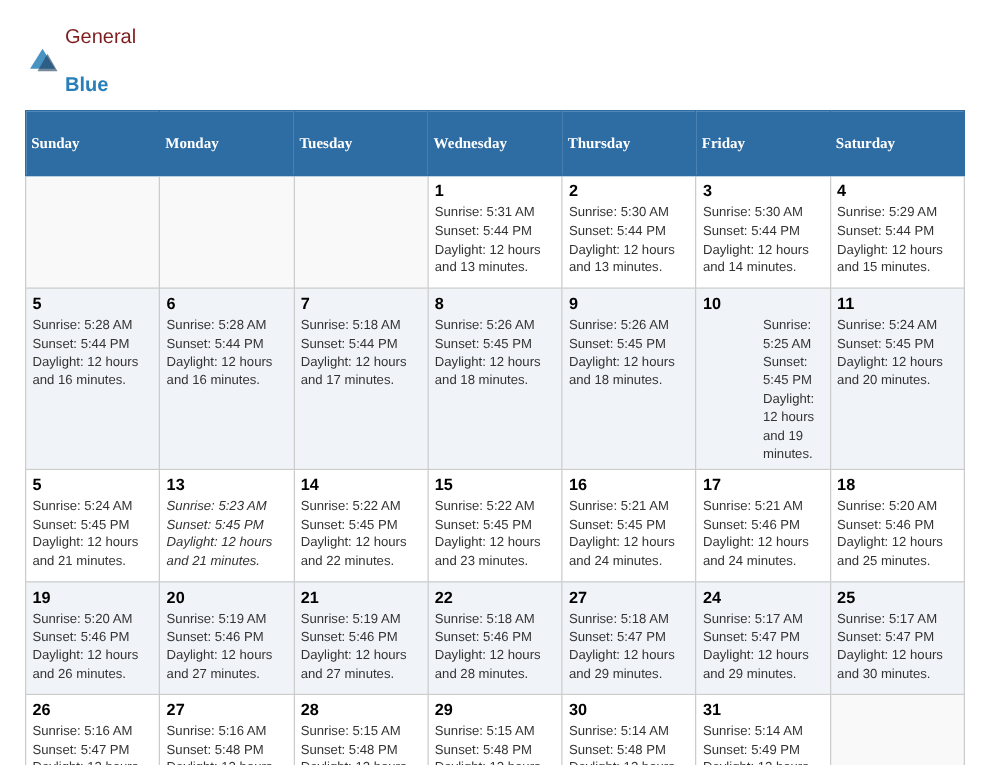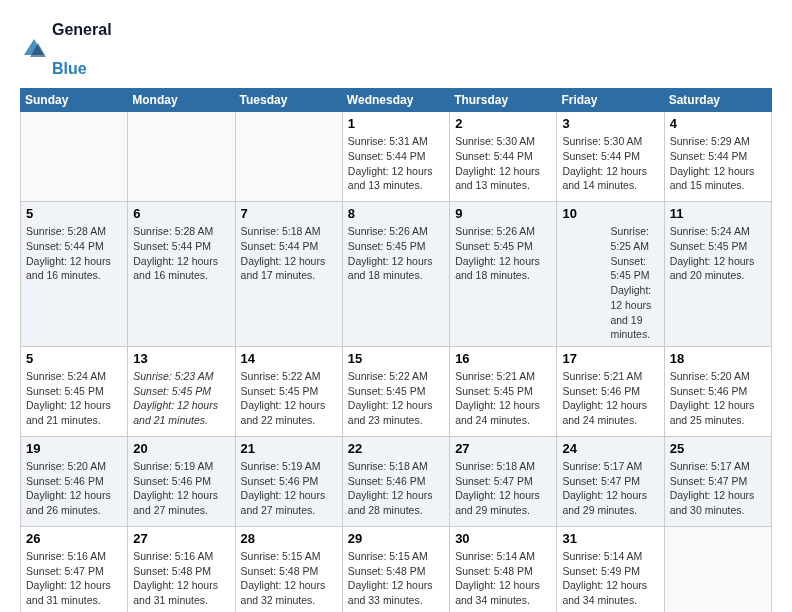--- a/index.html
+++ b/index.html
@@ -38,24 +38,25 @@
       color: #333;
     }
     .calendar {
       width: 100%;
       border-collapse: collapse;
       font-size: 11px;
     }
     .calendar th {
       background-color: #2e6da4;
       color: #fff;
-      padding: 4px 4px;
+      padding: 18px 4px;
       text-align: left;
       font-size: 12px;
       border: 1px solid #2e6da4;
+      font-family: Liberation Serif, serif;
     }
     .calendar td {
       border: 1px solid #ccc;
       vertical-align: top;
       padding: 4px 5px;
       width: 107px;
       height: 90px;
       background: #fff;
     }
     .calendar td.empty {
@@ -80,21 +81,21 @@
 <body>
 
 <div class="header">
   <div class="logo">
     <svg class="logo-icon" viewBox="0 0 28 28">
       <rect x="0" y="0" width="28" height="28" fill="none"></rect>
       <polygon points="14,4 24,20 4,20" fill="#2980b9" opacity="0.85"></polygon>
       <polygon points="18,8 26,22 10,22" fill="#1a3a5c" opacity="0.6"></polygon>
     </svg>
     <div>
-      <div style="font-size:16px; font-weight:bold; color:#0f172a; line-height:1.2;">General</div>
+      <div style="font-size:16px; font-weight:normal; color:#7f1d1d; line-height:1.2;">General</div>
       <div style="font-size:16px; font-weight:bold; color:#2980b9; line-height:1.2;margin-top:20px;">Blue</div>
     </div>
   </div>
   <div class="title-section">
     <div class="month-title"></div>
     <div class="location"></div>
   </div>
 </div>
 
 <table class="calendar">

